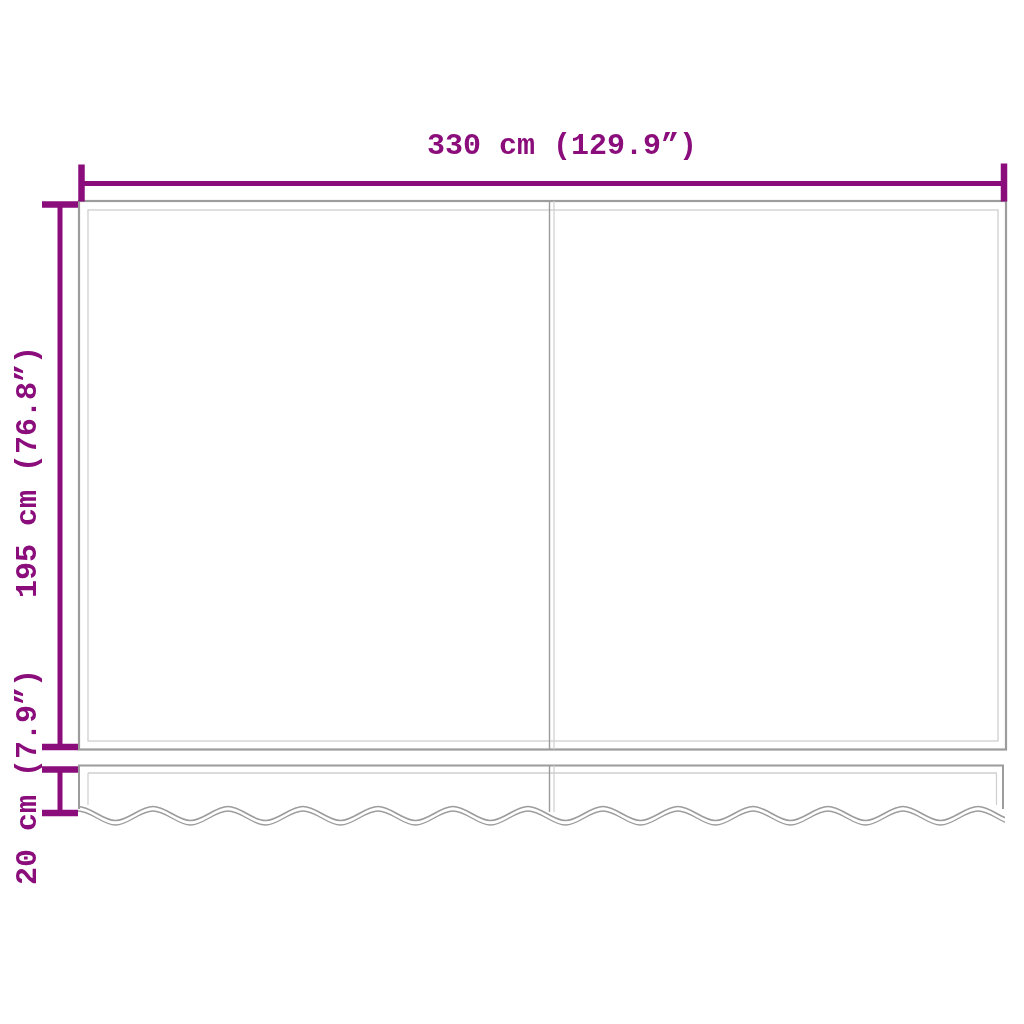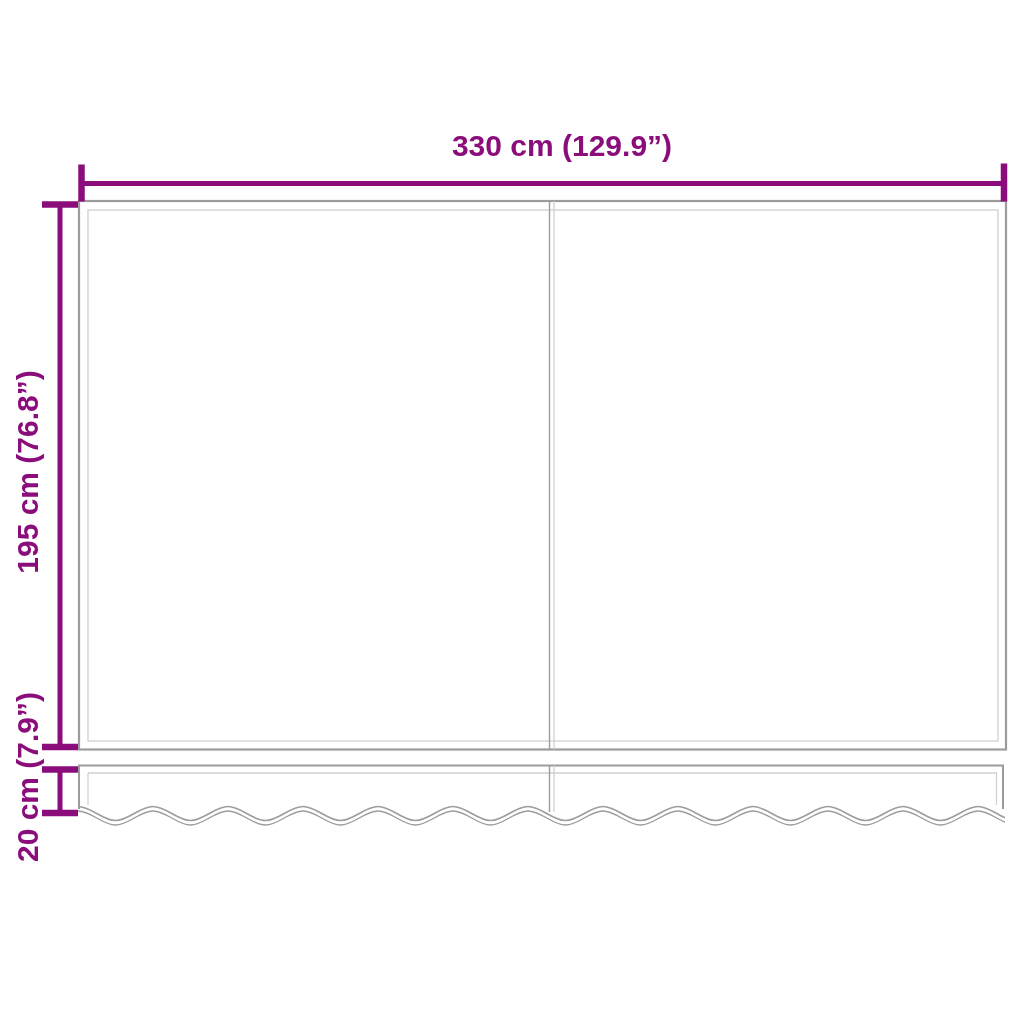--- a/index.html
+++ b/index.html
@@ -6,21 +6,21 @@
     margin: 0;
     padding: 0;
     background: #ffffff;
   }
   .stage {
     position: relative;
     width: 1024px;
     height: 1024px;
     background: #ffffff;
     overflow: hidden;
-    font-family: Liberation Sans, sans-serif;
+    font-family: Liberation Mono, monospace;
     border-radius: 23px;
   }
   .diagram-svg {
     position: absolute;
     left: 0;
     top: 0;
     width: 1024px;
     height: 1024px;
   }
   .dim-label {

